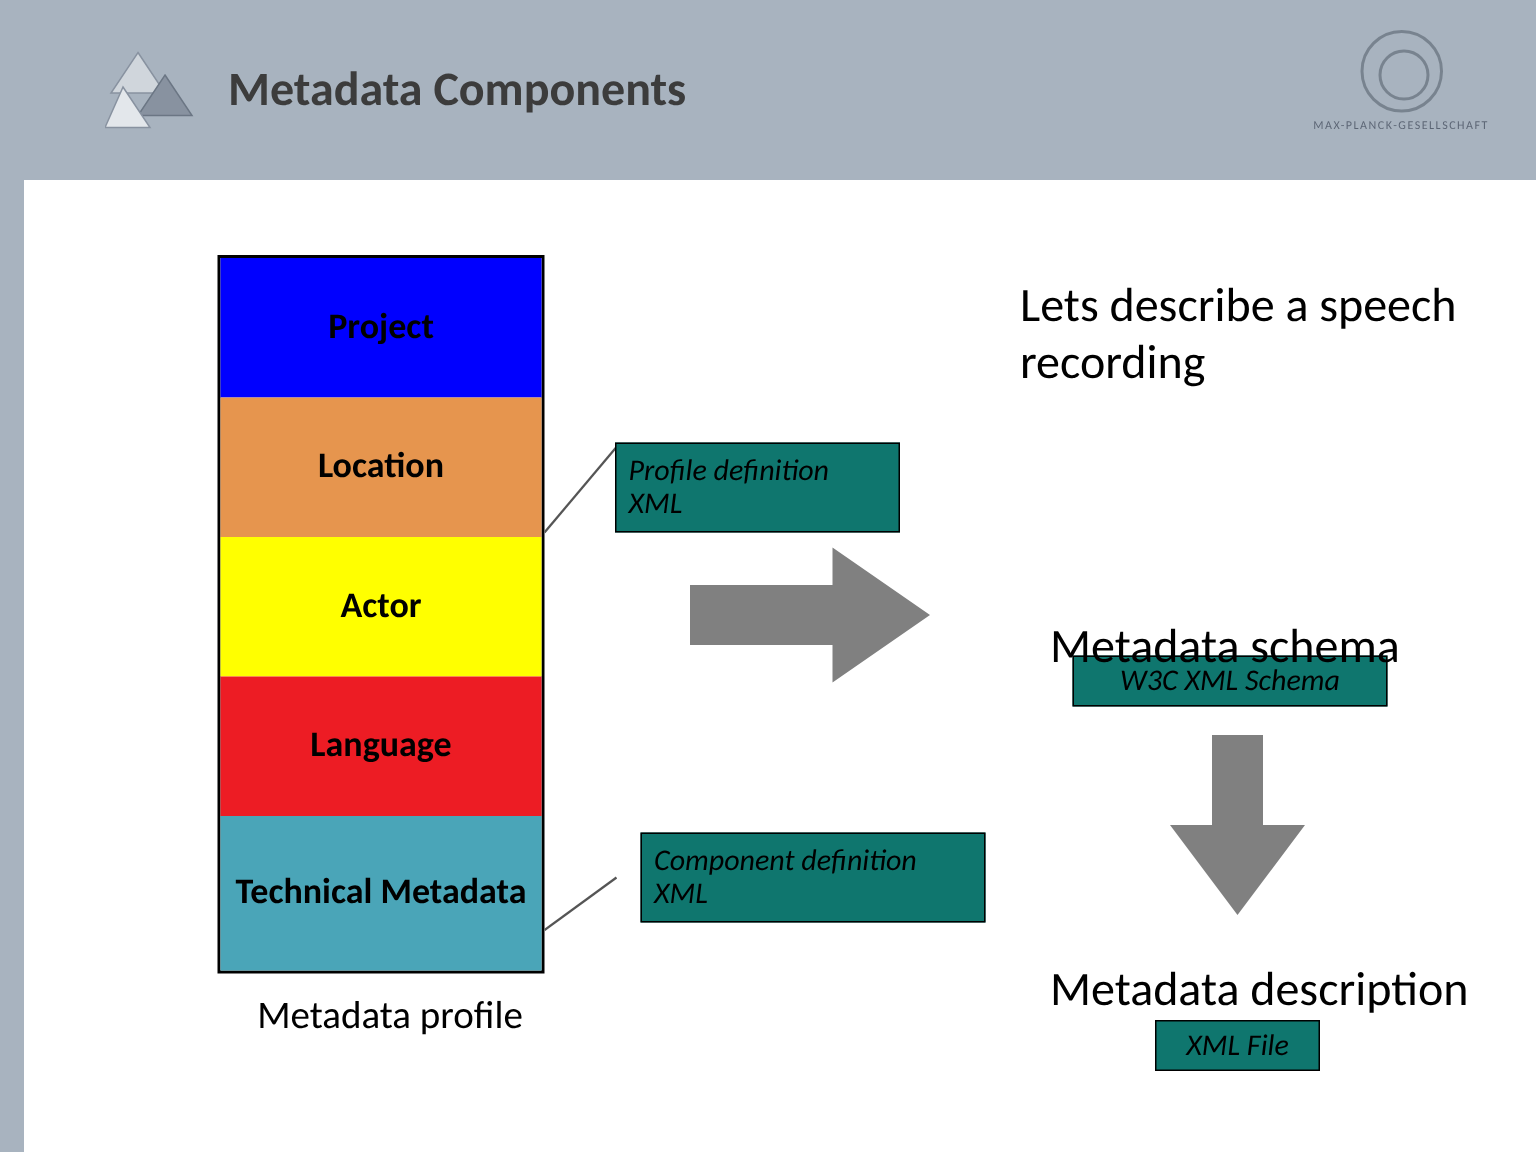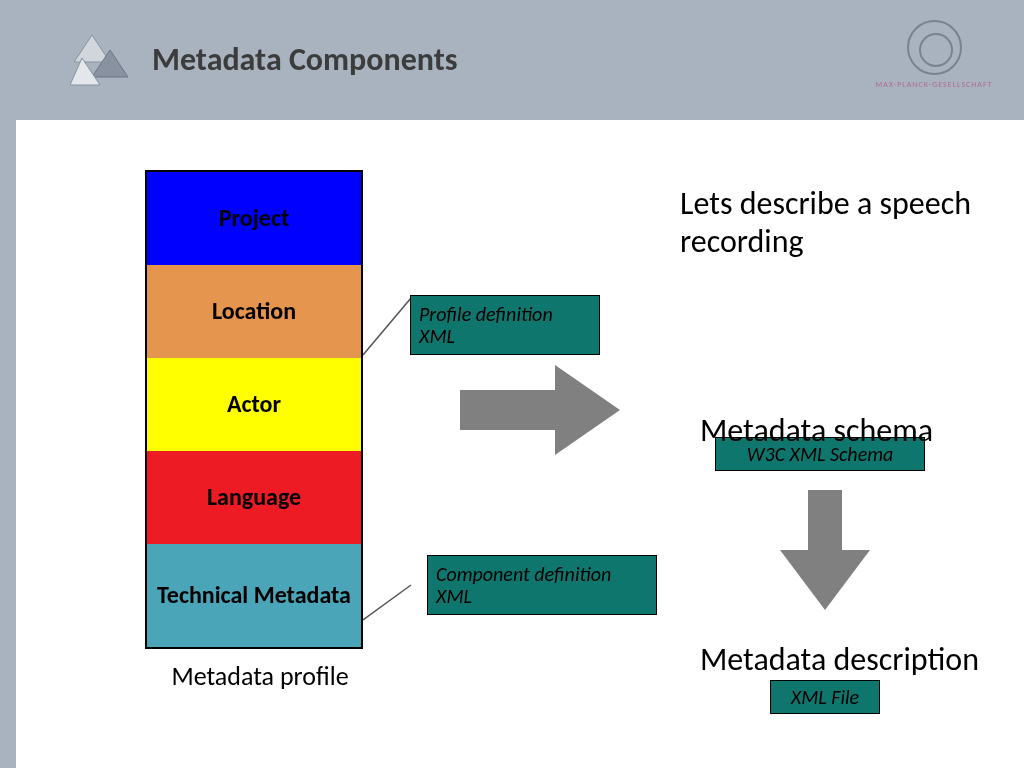--- a/index.html
+++ b/index.html
@@ -41,21 +41,21 @@
   .header-logo {
     position: absolute;
     right: 40px;
     top: 20px;
     width: 100px;
     height: 85px;
     display: flex;
     flex-direction: column;
     align-items: center;
     opacity: 0.5;
-    color: #be185d;
+    color: #0f172a;
   }
   .header-logo .seal {
     width: 55px; height: 55px;
     border: 2px solid #4a5560;
     border-radius: 50%;
     position: relative;
     box-sizing: border-box;
   }
   .header-logo .seal::after {
     content:"";

